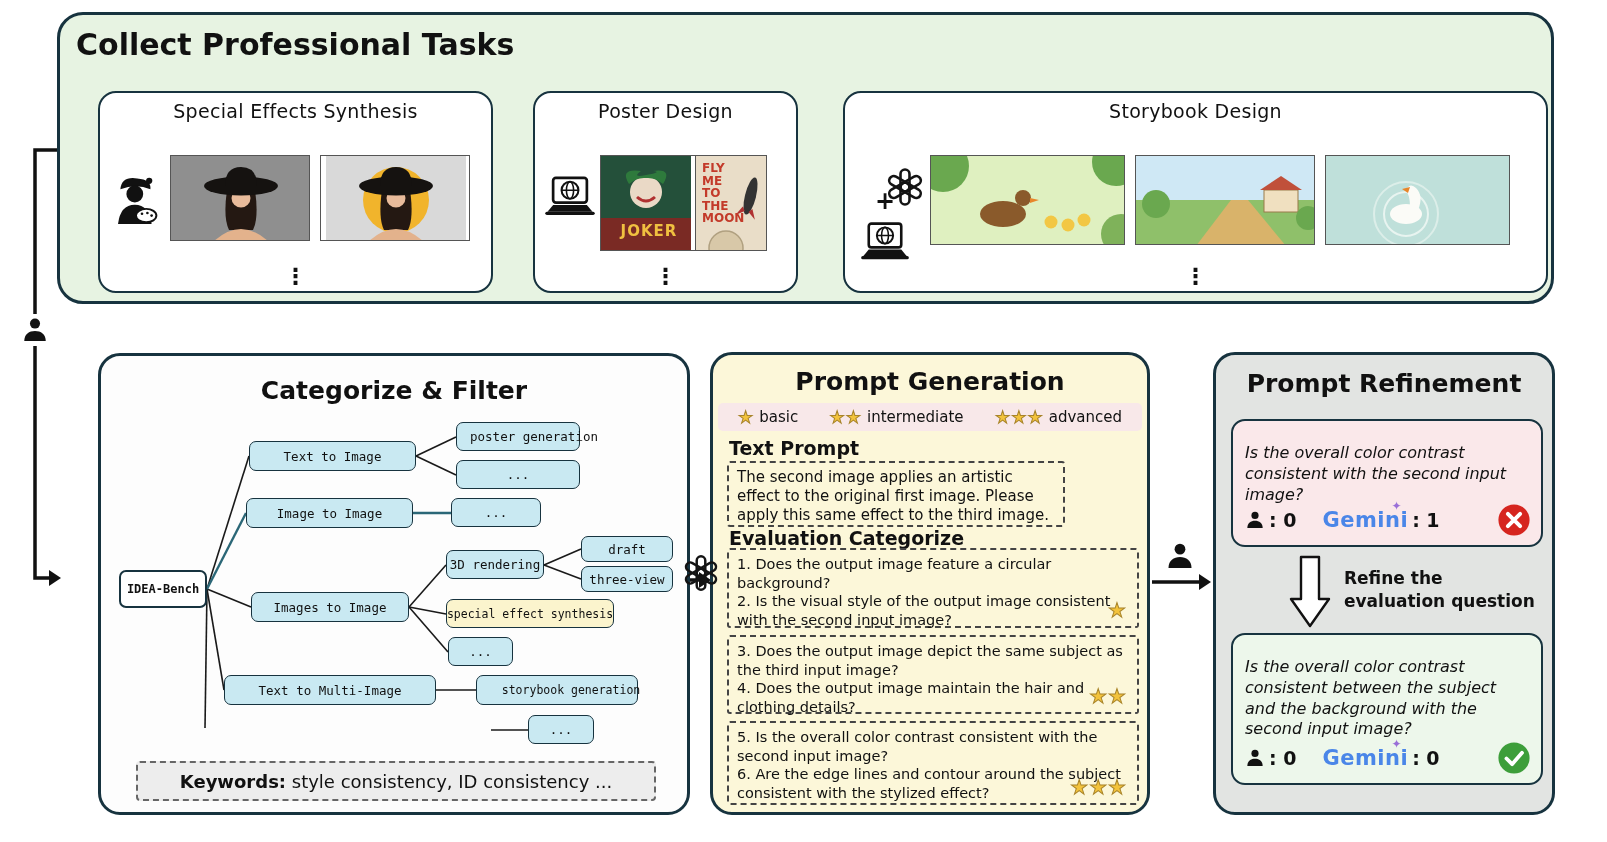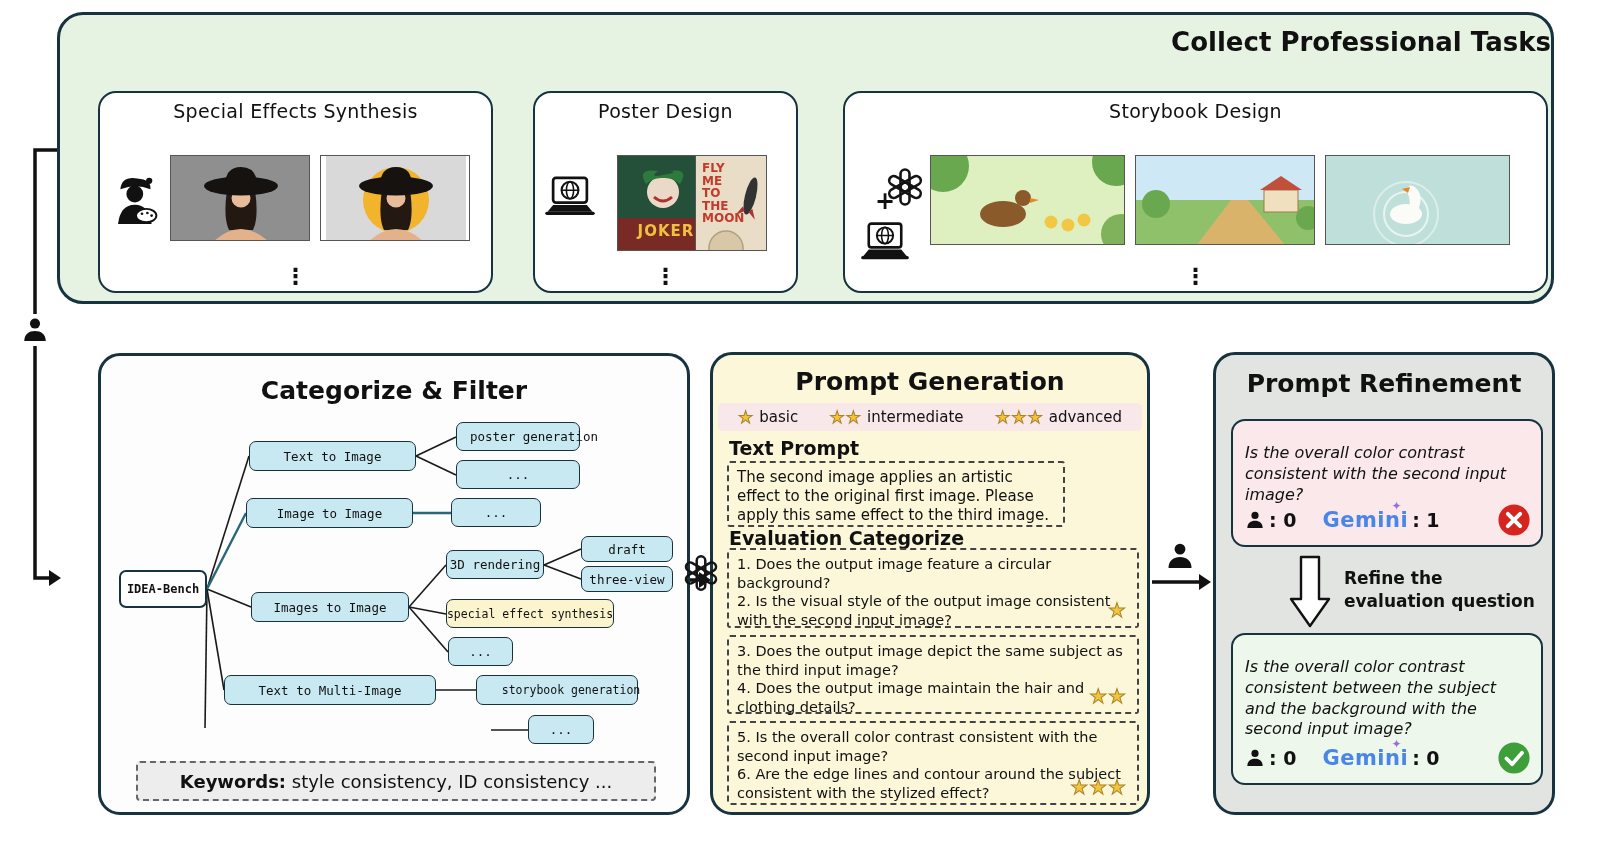--- a/index.html
+++ b/index.html
@@ -2,21 +2,21 @@
 <html><head>
 <meta charset="utf-8">
 <style>
   html,body{margin:0;padding:0;background:#fff;}
   #stage{position:relative;width:1607px;height:842px;background:#fff;overflow:hidden;
          font-family:"DejaVu Sans",sans-serif;color:#111;}
   .abs{position:absolute;}
   .panel{position:absolute;border:3px solid #17333f;border-radius:26px;box-sizing:border-box;z-index:1;}
   .card{position:absolute;background:#fff;border:2.5px solid #17333f;border-radius:18px;box-sizing:border-box;}
   .card-title{position:absolute;top:7px;left:0;right:0;text-align:center;font-size:19px;letter-spacing:.3px;}
-  .big-title{position:absolute;top:12px;left:16px;right:0;text-align:right;font-size:26px;font-weight:bold;}
+  .big-title{position:absolute;top:12px;left:16px;right:0;text-align:left;font-size:30px;font-weight:bold;}
   .sec-title{position:absolute;left:0;right:0;text-align:center;font-size:25px;font-weight:bold;}
   .dots{position:absolute;bottom:2px;left:0;right:0;text-align:center;font-size:22px;font-weight:bold;}
   .tnode{position:absolute;background:#c9e9f2;border:1.8px solid #17333f;border-radius:7px;
          display:flex;align-items:center;justify-content:center;
          font-family:"DejaVu Sans Mono",monospace;font-size:12.5px;box-sizing:border-box;white-space:nowrap;}
   .tnode.rootn{background:#fff;font-weight:bold;border-width:2px;font-size:12px;}
   .tnode.yellown{background:#fbf4cd;}
   .dashedbox{position:absolute;border:2px dashed #444;box-sizing:border-box;border-radius:3px;}
   .qtext{font-size:14.5px;line-height:1.28;padding:5px 8px;white-space:pre-line;}
   .stars{position:absolute;bottom:4px;right:10px;font-size:20px;color:#f3c33c;
@@ -149,21 +149,21 @@
       <div class="dots">⋮</div>
     </div>
 
     <div class="card" style="left:473px;top:76px;width:265px;height:202px;">
       <div class="card-title">Poster Design</div>
       <div class="abs" style="left:8px;top:82px;">
         <svg width="54" height="44" viewBox="0 0 48 38">
             <use href="#sym-laptop"></use>
           </svg>
       </div>
-      <div class="photo" style="left:82px;top:62px;width:98px;height:96px;">
+      <div class="photo" style="left:65px;top:62px;width:98px;height:96px;">
         <svg width="90" height="96" viewBox="0 0 90 96">
           <rect width="90" height="96" fill="#24503a"></rect>
           <rect y="62" width="90" height="34" fill="#7a2a24"></rect>
           <circle cx="45" cy="36" r="16" fill="#ead9c6"></circle>
           <path d="M28,28 Q18,12 40,15 Q30,22 45,19 Q62,16 52,15 Q72,12 62,28 Q54,21 45,22 Q36,21 28,28 Z" fill="#2e7a3c"></path>
           <path d="M36,41 Q45,49 54,41" stroke="#b03030" stroke-width="3" fill="none"></path>
         </svg>
         <span class="postertxt" style="left:0;right:0;bottom:10px;text-align:center;color:#f0c040;font-size:15px;letter-spacing:1px;">JOKER</span>
       </div>
       <div class="photo" style="left:160px;top:62px;width:72px;height:96px;">

